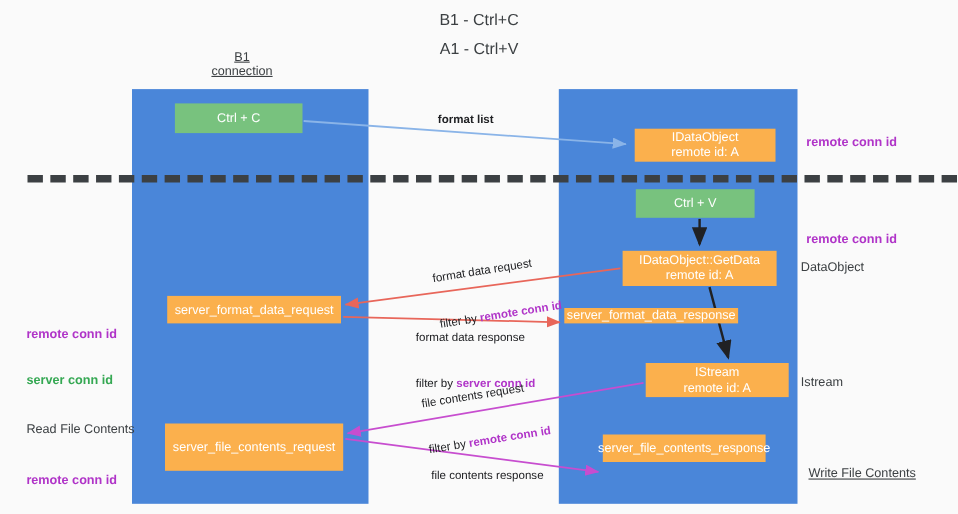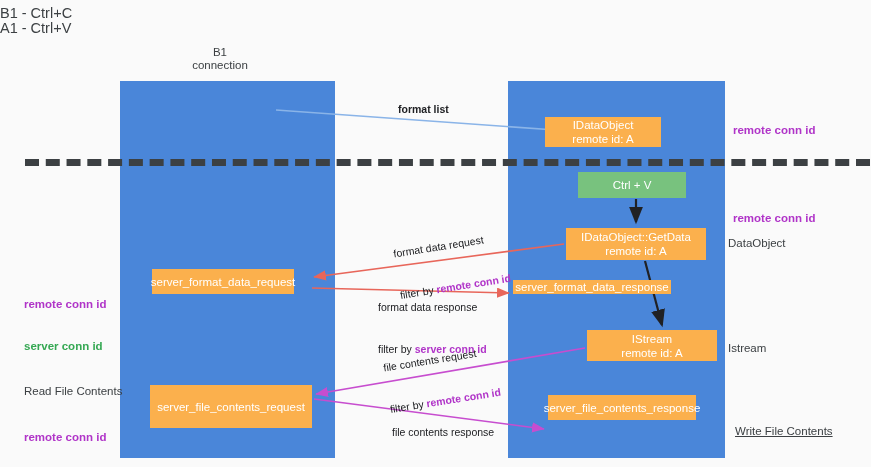--- a/index.html
+++ b/index.html
@@ -10,28 +10,30 @@
     position:relative;
     overflow:hidden;
   }
   #stage{position:absolute;left:0;top:0;width:871px;height:467px;}
 
   .abs{position:absolute;}
 
   
   #title{
     left:0;top:6px;width:871px;
-    font-size:14.5px;color:#3c4043;line-height:15px;
+    text-align:center;
+    font-size:14.5px;color:#3c4043;line-height:26px;
     white-space:pre;
   }
 
   
   .col-head{
     text-align:center;font-size:11.5px;color:#3c4043;line-height:13px;
     white-space:pre;
+    text-decoration:underline;
   }
   #head-b1{left:145px;top:46px;width:150px;}
   #head-a1{left:555px;top:46px;width:150px;}
 
   
   .lane{background:#4a86d9;}
   #lane-left{left:120px;top:81px;width:215px;height:377px;}
   #lane-right{left:508px;top:81px;width:217px;height:377px;}
 
   
@@ -45,24 +47,24 @@
     box-sizing:border-box;
     display:flex;flex-direction:column;
     align-items:center;justify-content:center;
     color:#ffffff;font-size:11.5px;line-height:14px;
     text-align:center;white-space:pre;
   }
   .green{background:#78c27e;}
   .orange{background:#fbb04d;}
 
   #n-ctrlc  {left:159px;top:94px;width:116px;height:27px;}
-  #n-idataobject{left:545px;top:117px;width:116px;height:30px;}
+  #n-idataobject{left:577px;top:117px;width:128px;height:30px;}
   #n-ctrlv  {left:578px;top:172px;width:108px;height:26px;}
   #n-getdata{left:566px;top:228px;width:140px;height:32px;}
-  #n-sfdreq {left:152px;top:269px;width:142px;height:25px;}
+  #n-sfdreq {left:152px;top:269px;width:158px;height:25px;}
   #n-sfdres {left:513px;top:280px;width:158px;height:14px;}
   #n-istream{left:587px;top:330px;width:130px;height:31px;}
   #n-sfcreq {left:150px;top:385px;width:162px;height:43px;}
   #n-sfcres {left:548px;top:395px;width:148px;height:25px;}
 
   
   .side-note{font-size:11.5px;line-height:14px;white-space:pre;}
   .purple{color:#b034c8;font-weight:bold;}
   .greenTxt{color:#35a853;font-weight:bold;}
   .dark{color:#3c4043;}
@@ -133,20 +135,21 @@
   </svg>
 
   <div class="abs" id="divider"></div>
 
   <div class="abs" id="title">B1 - Ctrl+C
 A1 - Ctrl+V</div>
 
   <div class="abs col-head" id="head-b1">B1
 connection</div>
 
+  <div class="abs node green" id="n-ctrlc">Ctrl + C</div>
   <div class="abs node orange" id="n-idataobject">IDataObject
 remote id: A</div>
   <div class="abs node green" id="n-ctrlv">Ctrl + V</div>
   <div class="abs node orange" id="n-getdata">IDataObject::GetData
 remote id: A</div>
   <div class="abs node orange" id="n-sfdreq">server_format_data_request</div>
   <div class="abs node orange" id="n-sfdres">server_format_data_response</div>
   <div class="abs node orange" id="n-istream">IStream
 remote id: A</div>
   <div class="abs node orange" id="n-sfcreq">server_file_contents_request</div>

